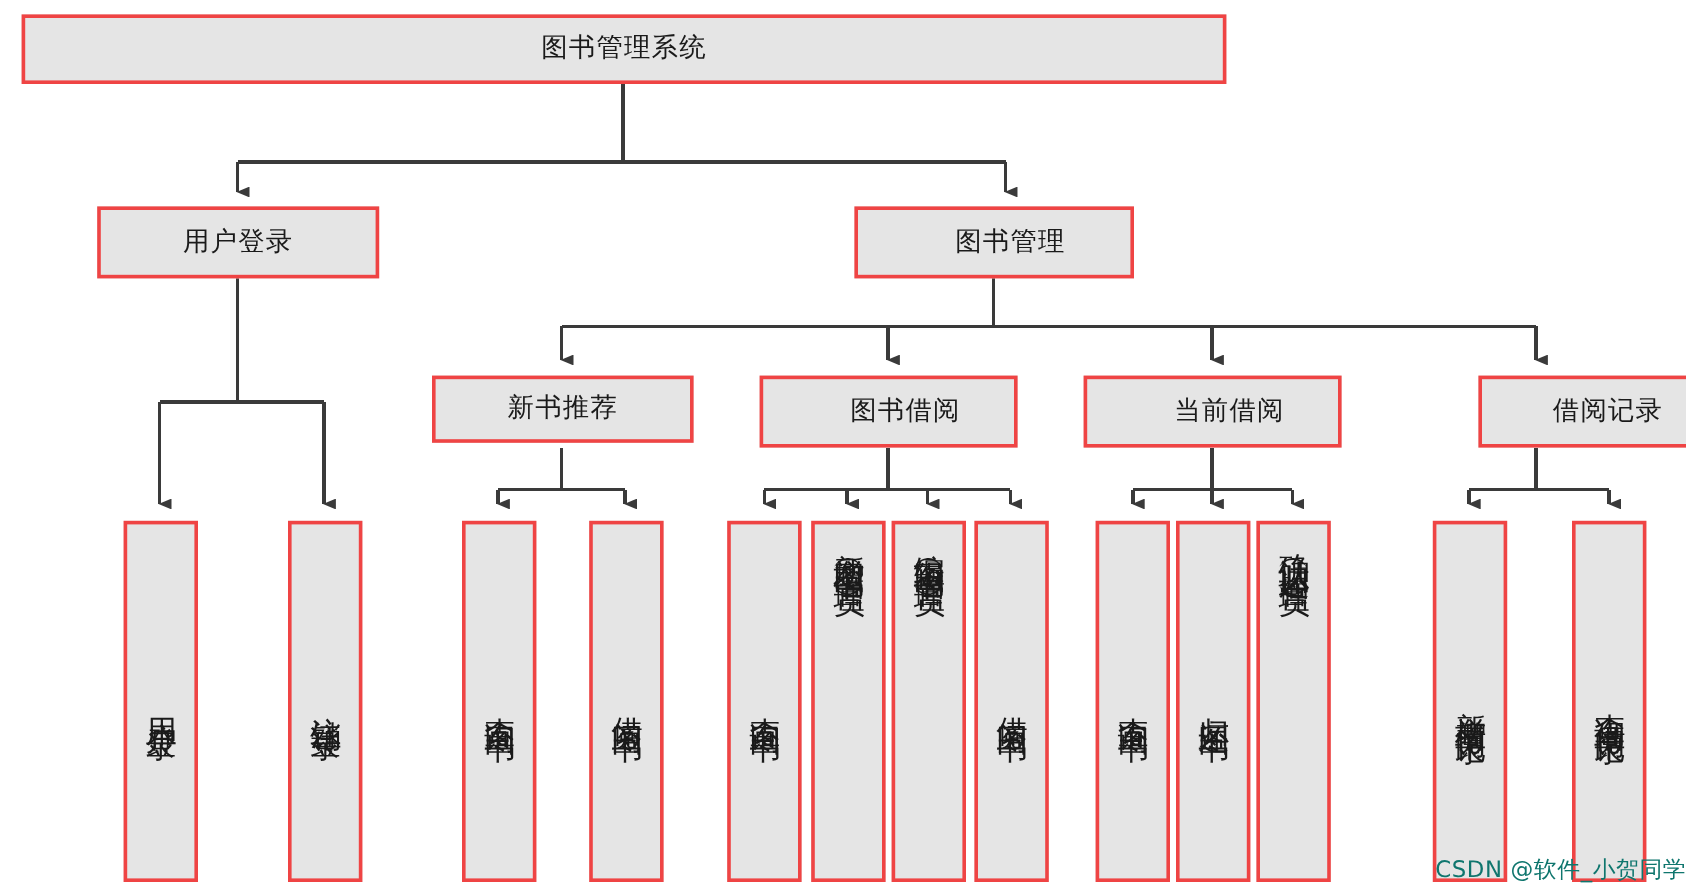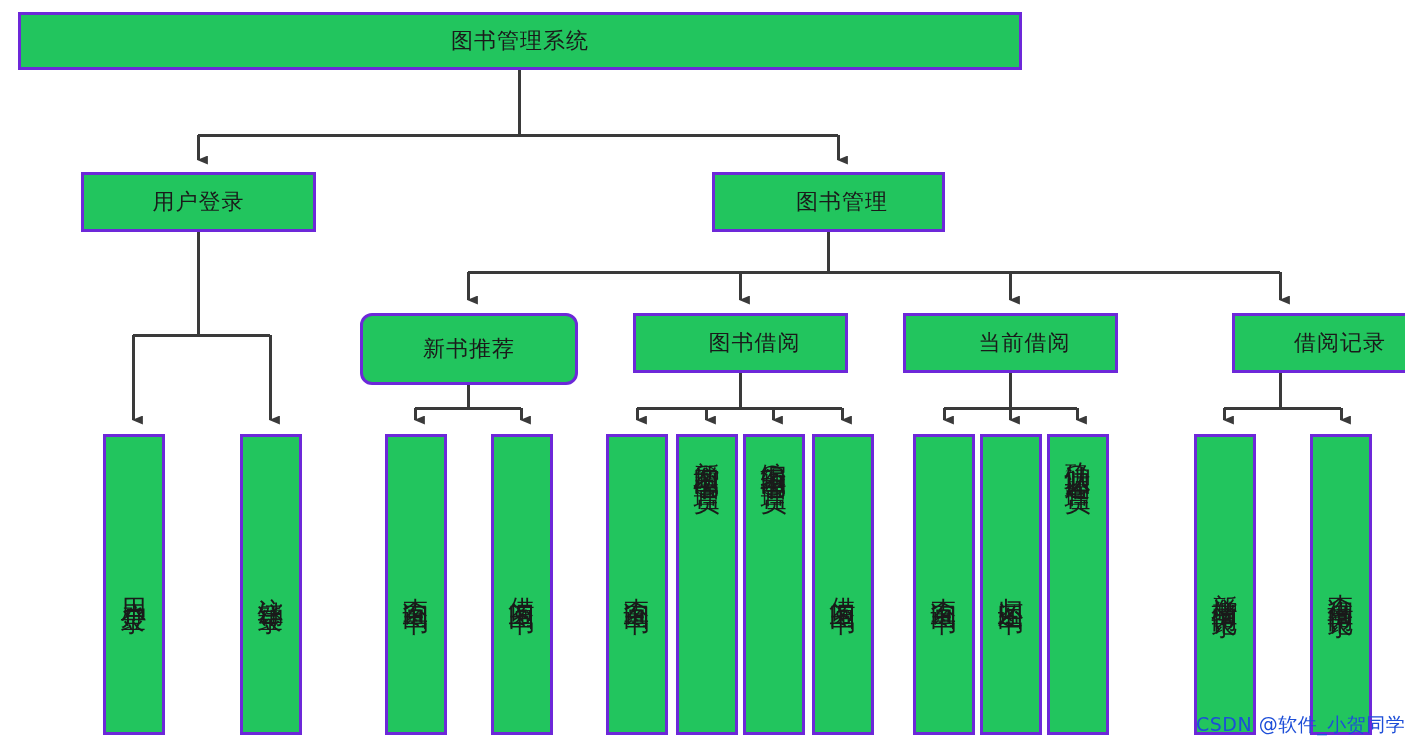--- a/index.html
+++ b/index.html
@@ -6,22 +6,22 @@
   body{
     width:1405px;height:747px;
     font-family:"DejaVu Sans","Liberation Sans",sans-serif;
     overflow:hidden;
     position:relative;
   }
   #diagram{position:absolute;left:0;top:0;width:1405px;height:747px;}
   .node-box{
     position:absolute;
     box-sizing:border-box;
-    background:#22c55e;
-    border:3px solid #6d28d9;
+    background:#e5e5e5;
+    border:3px solid #ef4444;
     display:flex;
     align-items:center;
     justify-content:center;
   }
   .node-label{
     color:#1a1a1a;
     line-height:1.0;
     white-space:nowrap;
     user-select:none;
   }
@@ -39,21 +39,21 @@
   .leaf{
     align-items:flex-start;
     justify-content:center;
     padding-top:4px;
   }
   .leaf.center-v{align-items:center;padding-top:0;}
   .watermark{
     position:absolute;
     left:1196px;top:712px;
     font-size:19px;
-    color:#1d4ed8;
+    color:#0f766e;
     white-space:nowrap;
     user-select:none;
     letter-spacing:0.5px;
   }
 </style>
 </head>
 <body>
 
 <svg id="diagram" viewBox="0 0 1405 747" xmlns="http://www.w3.org/2000/svg">
   <defs>
@@ -109,21 +109,21 @@
   <span class="node-label h-label">图书管理系统</span>
 </div>
 
 <div class="node-box" style="left:81px;top:172px;width:235px;height:60px;">
   <span class="node-label h-label">用户登录</span>
 </div>
 <div class="node-box" style="left:712px;top:172px;width:233px;height:60px;padding-left:27px;">
   <span class="node-label h-label">图书管理</span>
 </div>
 
-<div class="node-box" style="left:360px;top:313px;width:218px;height:72px;border-radius:12px;">
+<div class="node-box" style="left:360px;top:313px;width:218px;height:56px;">
   <span class="node-label h-label">新书推荐</span>
 </div>
 <div class="node-box" style="left:633px;top:313px;width:215px;height:60px;padding-left:28px;">
   <span class="node-label h-label">图书借阅</span>
 </div>
 <div class="node-box" style="left:903px;top:313px;width:215px;height:60px;padding-left:28px;">
   <span class="node-label h-label">当前借阅</span>
 </div>
 <div class="node-box" style="left:1232px;top:313px;width:216px;height:60px;">
   <span class="node-label h-label">借阅记录</span>

